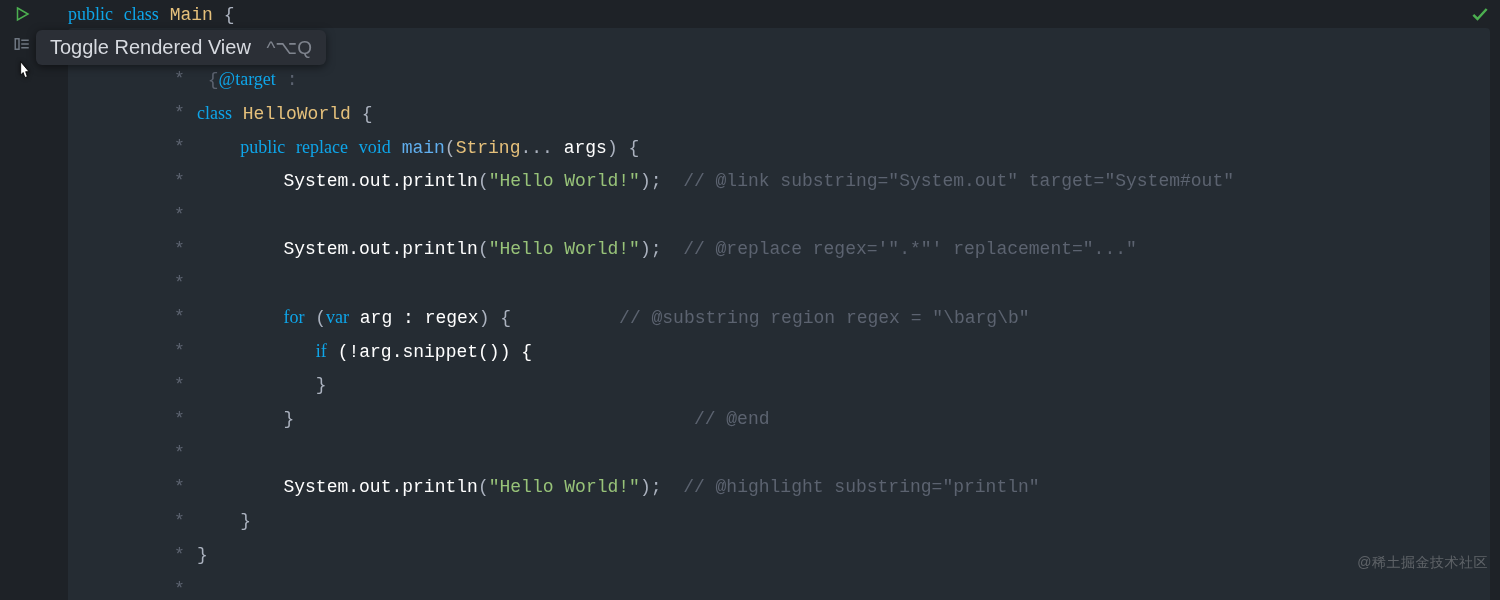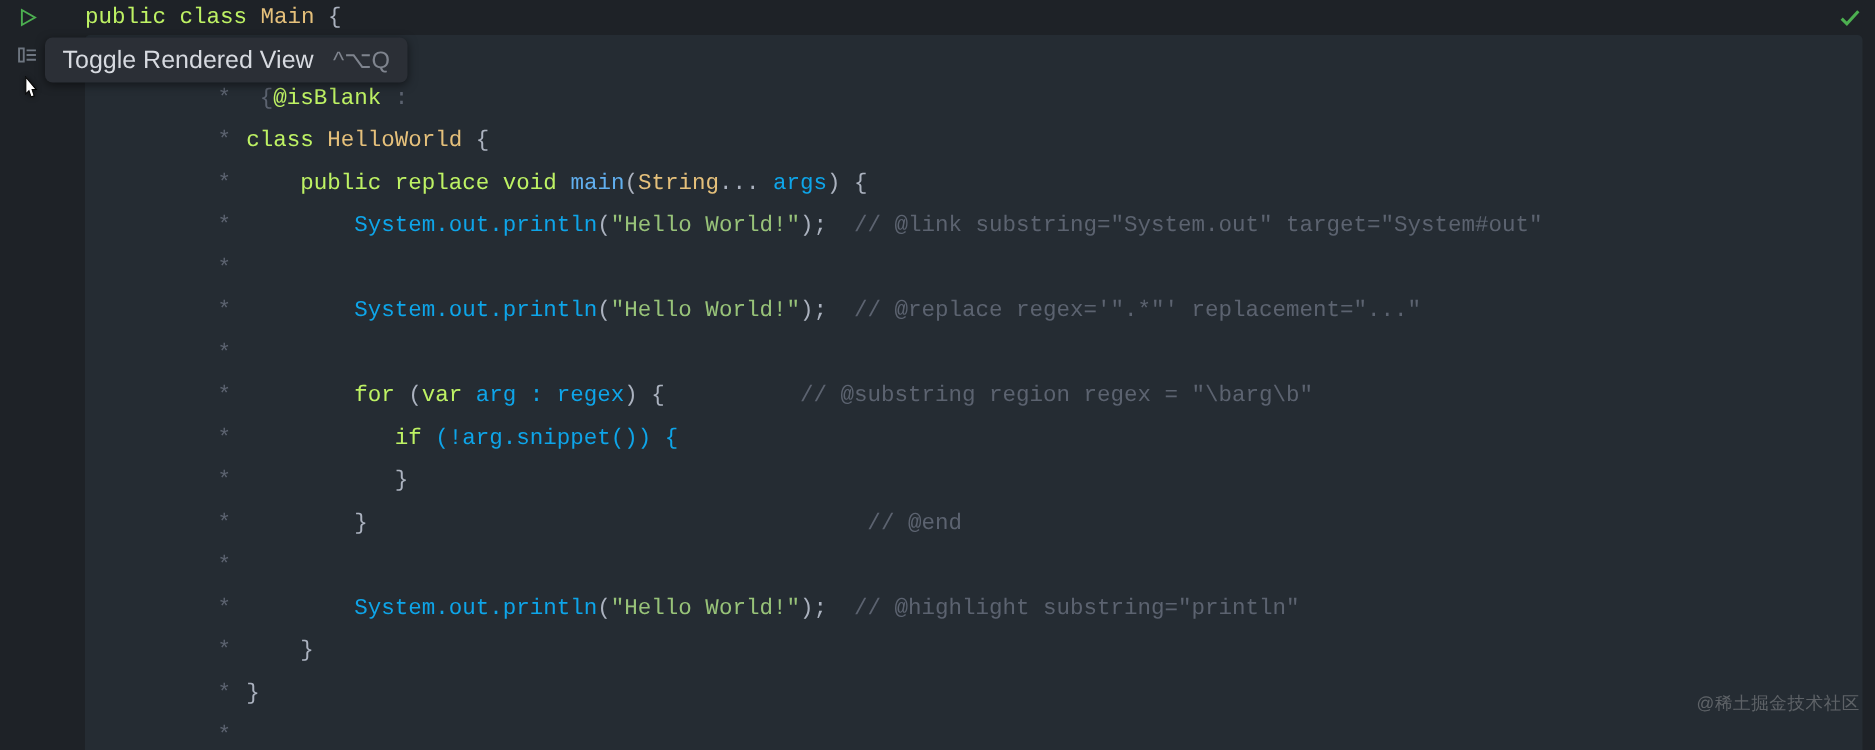--- a/index.html
+++ b/index.html
@@ -91,27 +91,27 @@
     left: 0;
     width: 12px;
     color: #5c6370;
   }
   .code-content {
     position: absolute;
     left: 129px;
     top: 0;
     right: 8px;
   } 
-  .kw2 { color: #bef264; } 
+  .kw2 { color: #0ea5e9; font-family: Liberation Serif, serif; } 
   .typ { color: #e5c07b; } 
   .fn  { color: #61afef; } 
   .str { color: #98c379; } 
   .cmt { color: #5c6370; } 
   .punc{ color: #abb2bf; }
-  .def { color: #0ea5e9; }
+  .def { color: #ffffff; }
 
   .watermark {
     position: absolute;
     right: 12px; bottom: 28px;
     font-family: -apple-system, sans-serif;
     font-size: 14px;
     color: rgba(200,200,200,0.35);
     letter-spacing: 0.5px;
   }
 </style>
@@ -151,21 +151,21 @@
   </svg>
 </div>
 
 <div class="code-area">
 
   <div class="line first"><span class="kw2">public</span> <span class="kw2">class</span> <span class="typ">Main</span><span class="punc"> {</span></div>
 
   <div class="doc-block" style="position: relative; height: 578px;">
     <div class="code-content">
       <div class="line"></div>
-      <div class="line"><span class="cmt"> {</span><span class="kw2">@isBlank</span><span class="cmt"> :</span></div>
+      <div class="line"><span class="cmt"> {</span><span class="kw2">@target</span><span class="cmt"> :</span></div>
       <div class="line"><span class="kw2">class</span> <span class="typ">HelloWorld</span><span class="punc"> {</span></div>
       <div class="line">    <span class="kw2">public</span> <span class="kw2">replace</span> <span class="kw2">void</span> <span class="fn">main</span><span class="punc">(</span><span class="typ">String</span><span class="punc">...</span><span class="def"> args</span><span class="punc">)</span><span class="punc"> {</span></div>
       <div class="line">        <span class="def">System</span><span class="def">.out</span><span class="def">.println</span><span class="punc">(</span><span class="str">"Hello World!"</span><span class="punc">);</span><span class="cmt">  // @link substring="System.out" target="System#out"</span></div>
       <div class="line"></div>
       <div class="line">        <span class="def">System</span><span class="def">.out</span><span class="def">.println</span><span class="punc">(</span><span class="str">"Hello World!"</span><span class="punc">);</span><span class="cmt">  // @replace regex='".*"' replacement="..."</span></div>
       <div class="line"></div>
       <div class="line">        <span class="kw2">for</span><span class="punc"> (</span><span class="kw2">var</span><span class="def"> arg : regex</span><span class="punc">)</span><span class="punc"> {</span><span class="cmt">          // @substring region regex = "\barg\b"</span></div>
       <div class="line">           <span class="kw2">if</span><span class="def"> (!arg.snippet()) {</span></div>
       <div class="line">           <span class="punc">}</span></div>
       <div class="line">        <span class="punc">}</span><span class="cmt">                                     // @end</span></div>

